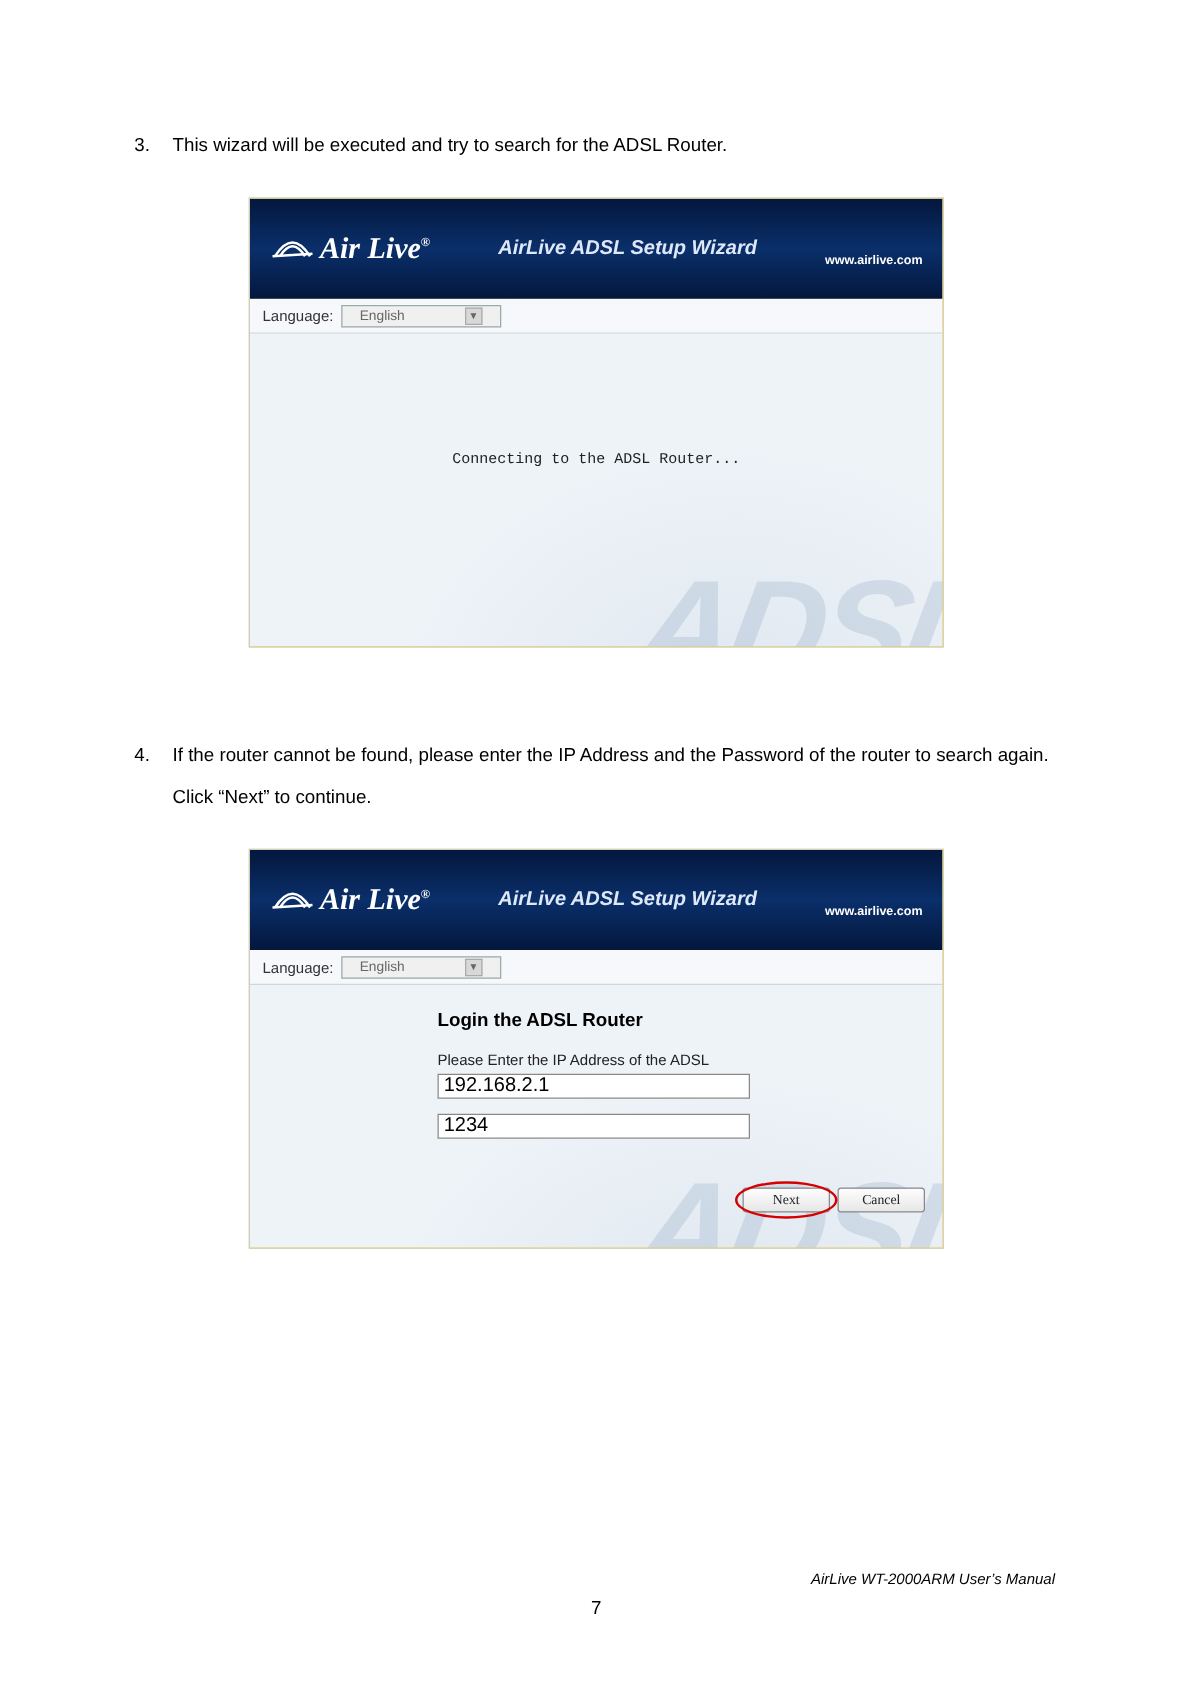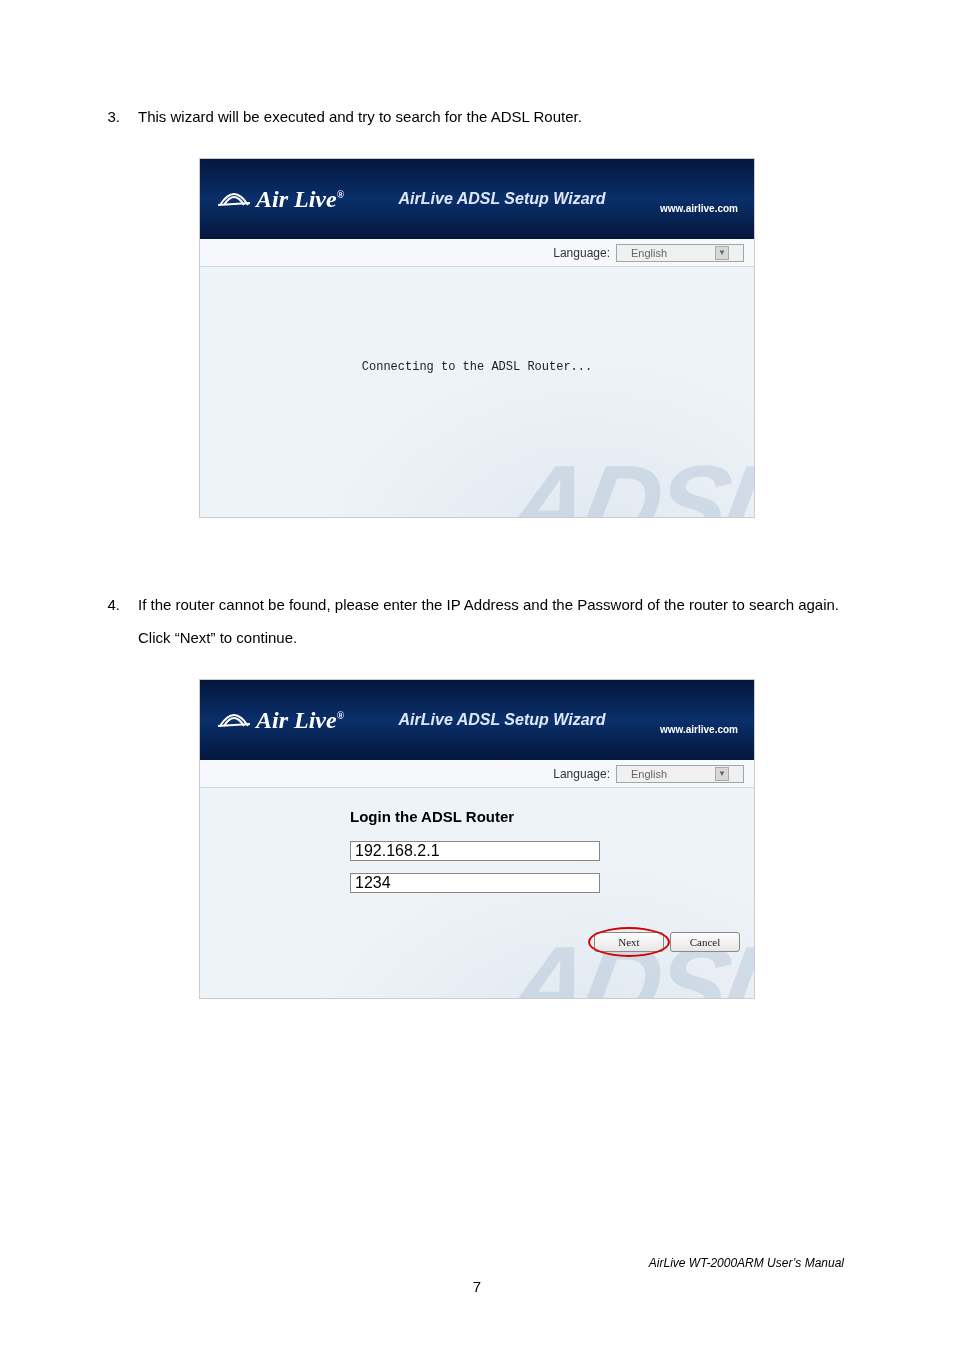--- a/index.html
+++ b/index.html
@@ -74,21 +74,20 @@
     font-size: 10px;
     color: #fff;
     margin-top: 18px;
   }
   .wiz-langbar {
     height: 28px;
     background: #f6f8fb;
     border-bottom: 1px solid #cfd8e2;
     display: flex;
     align-items: center;
-    justify-content: flex-end;
     padding: 0 10px;
     font-size: 12px;
     color: #333;
   }
   .lang-select {
     margin-left: 6px;
     width: 128px;
     height: 18px;
     border: 1px solid #9aa;
     background: #f0f0f0;
@@ -274,20 +273,21 @@
         <span>Language:</span>
         <div class="lang-select">
           <span>English</span>
           <span class="caret">▼</span>
         </div>
       </div>
       <div class="wiz-body" style="min-height:210px;">
         <div class="watermark">ADSL</div>
         <div class="wiz-form">
           <h3>Login the ADSL Router</h3>
+          <div class="lbl">Please Enter the IP Address of the ADSL</div>
           <input type="text" value="192.168.2.1" style="">
           <input type="text" value="1234" style="">
         </div>
         <div class="wiz-footer">
           <div class="btn btn-next">
             <span>Next</span>
             <span class="circle-next"></span>
           </div>
           <div class="btn">
             <span>Cancel</span>

